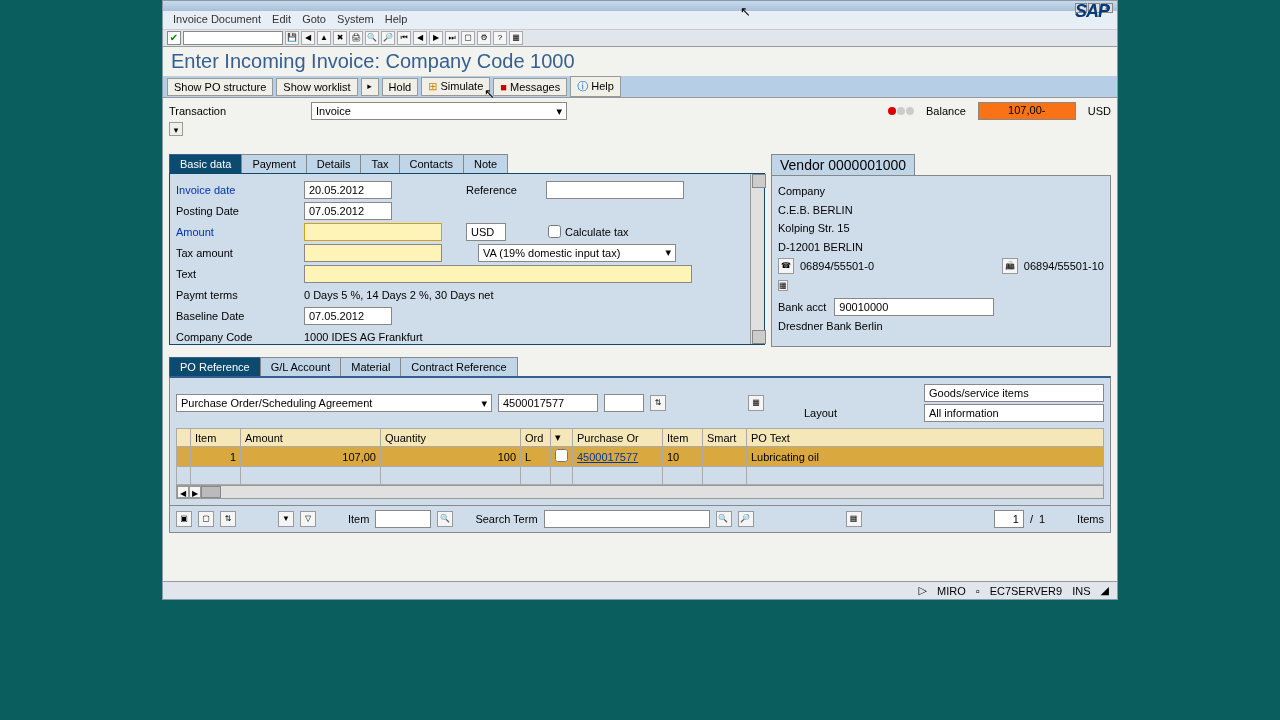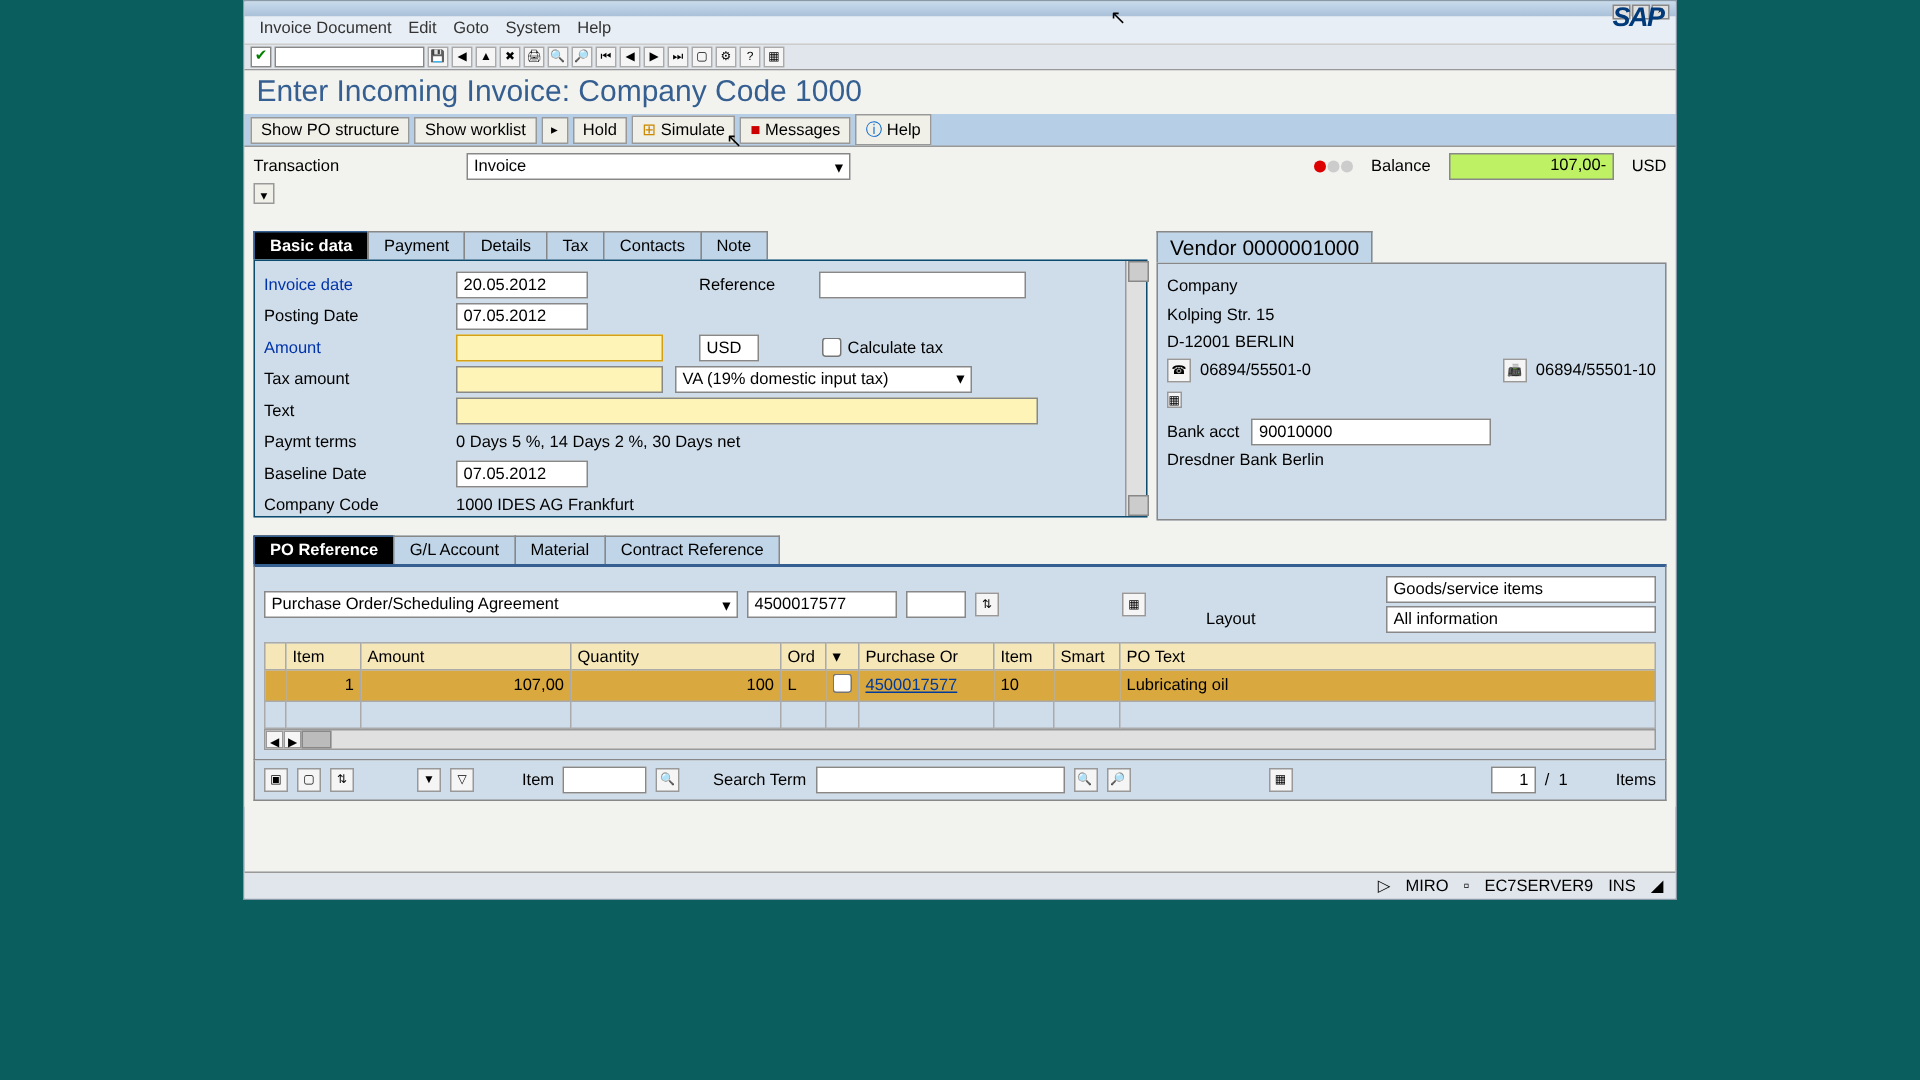--- a/index.html
+++ b/index.html
@@ -19,27 +19,27 @@
 .app-toolbar { height: 22px; background: #b7cfe6; border-bottom: 1px solid #999; display: flex; align-items: center; padding: 0 4px; gap: 3px; }
 .app-btn { background: #f0f0e8; border: 1px solid #999; padding: 2px 6px; font-size: 11px; cursor: pointer; }
 .app-btn-sm { background: #f0f0e8; border: 1px solid #999; width: 18px; height: 18px; font-size: 9px; text-align: center; line-height: 14px; cursor: pointer; }
 .content { padding: 4px 6px; background: #f2f2ee; }
 .trans-row { display: flex; align-items: center; gap: 12px; margin-bottom: 2px; }
 .trans-label { width: 130px; font-size: 11px; }
 .trans-combo { width: 256px; height: 18px; border: 1px solid #888; background: #fff; padding: 2px 4px; font-size: 11px; display: flex; justify-content: space-between; align-items: center; }
 .balance-area { margin-left: auto; display: flex; align-items: center; gap: 12px; }
 .traffic { display: flex; gap: 1px; }
 .traffic span { width: 8px; height: 8px; border-radius: 50%; }
-.balance-input { width: 110px; height: 18px; border: 1px solid #888; background: #bef264; text-align: right; padding: 1px 4px; font-size: 11px; }
+.balance-input { width: 98px; height: 18px; border: 1px solid #888; background: #f97316; text-align: center; padding: 1px 4px; font-size: 11px; }
 .main-area { display: flex; gap: 6px; margin-top: 18px; }
 .left-panel { flex: 0 0 596px; }
 .right-panel { flex: 1; }
 .tabs { display: flex; }
 .tab { background: #c1d5e8; border: 1px solid #888; border-bottom: none; padding: 3px 10px; font-size: 11px; cursor: pointer; margin-right: -1px; }
-.tab.active { background: #000000; color: #fff; border-color: #355f91; font-weight: bold; }
+.tab.active { background: #0c4a6e; color: #fff; border-color: #355f91; }
 .tab-content { background: #cfddea; border: 1px solid #0c4a6e; padding: 6px; position: relative; }
 .scroll-dummy { position: absolute; right: 0; top: 0; bottom: 0; width: 14px; background: #e0e0e0; border-left: 1px solid #999; }
 .scroll-dummy::before, .scroll-dummy::after { content: ""; position: absolute; left: 1px; width: 12px; height: 12px; background: #ccc; border: 1px solid #888; }
 .scroll-dummy::before { top: 0; } .scroll-dummy::after { bottom: 0; }
 .form-row { display: flex; align-items: center; margin-bottom: 2px; height: 19px; }
 .form-label { width: 128px; font-size: 11px; }
 .form-label.blue { color: #0033aa; }
 .form-input { height: 18px; border: 1px solid #888; background: #fff; padding: 1px 4px; font-size: 11px; }
 .form-input.yellow { background: #fff4b8; }
 .form-input.yellow-req { background: #fff4b8; border-color: #d4a017; }
@@ -153,21 +153,21 @@
           <div class="form-row">
             <div class="form-label blue">Amount</div>
             <input class="form-input yellow-req" style="width: 138px;">
             <input class="form-input" style="width: 40px; margin-left: 24px;" value="USD">
             <input type="checkbox" style="margin-left: 42px;">
             <span style="margin-left:4px">Calculate tax</span>
           </div>
           <div class="form-row">
             <div class="form-label">Tax amount</div>
             <input class="form-input yellow" style="width: 138px;">
-            <div class="trans-combo" style="width:198px;margin-left:8px;height:18px">
+            <div class="trans-combo" style="width:198px;margin-left:36px;height:18px">
               <span>VA (19% domestic input tax)</span>
                 <span>▾</span>
             </div>
           </div>
           <div class="form-row">
             <div class="form-label">Text</div>
             <input class="form-input yellow" style="width: 388px;">
           </div>
           <div class="form-row">
             <div class="form-label">Paymt terms</div>
@@ -181,20 +181,21 @@
             <div class="form-label">Company Code</div>
             <span>1000 IDES AG Frankfurt</span>
           </div>
         </div>
       </div>
 
       <div class="right-panel">
         <div class="vendor-tab">Vendor 0000001000</div>
         <div class="vendor-content" style="height:172px">
           <div>Company</div>
+          <div>C.E.B. BERLIN</div>
           <div>Kolping Str. 15</div>
           <div>D-12001 BERLIN</div>
           <div style="display:flex;gap:6px;align-items:center">
             <span class="mini-icon">☎</span>
             <span>06894/55501-0</span>
             <span class="mini-icon" style="margin-left:auto">📠</span>
             <span>06894/55501-10</span>
           </div>
           <div><span class="mini-icon">▦</span></div>
           <div style="display:flex;gap:8px;align-items:flex-start;margin-top:4px">

